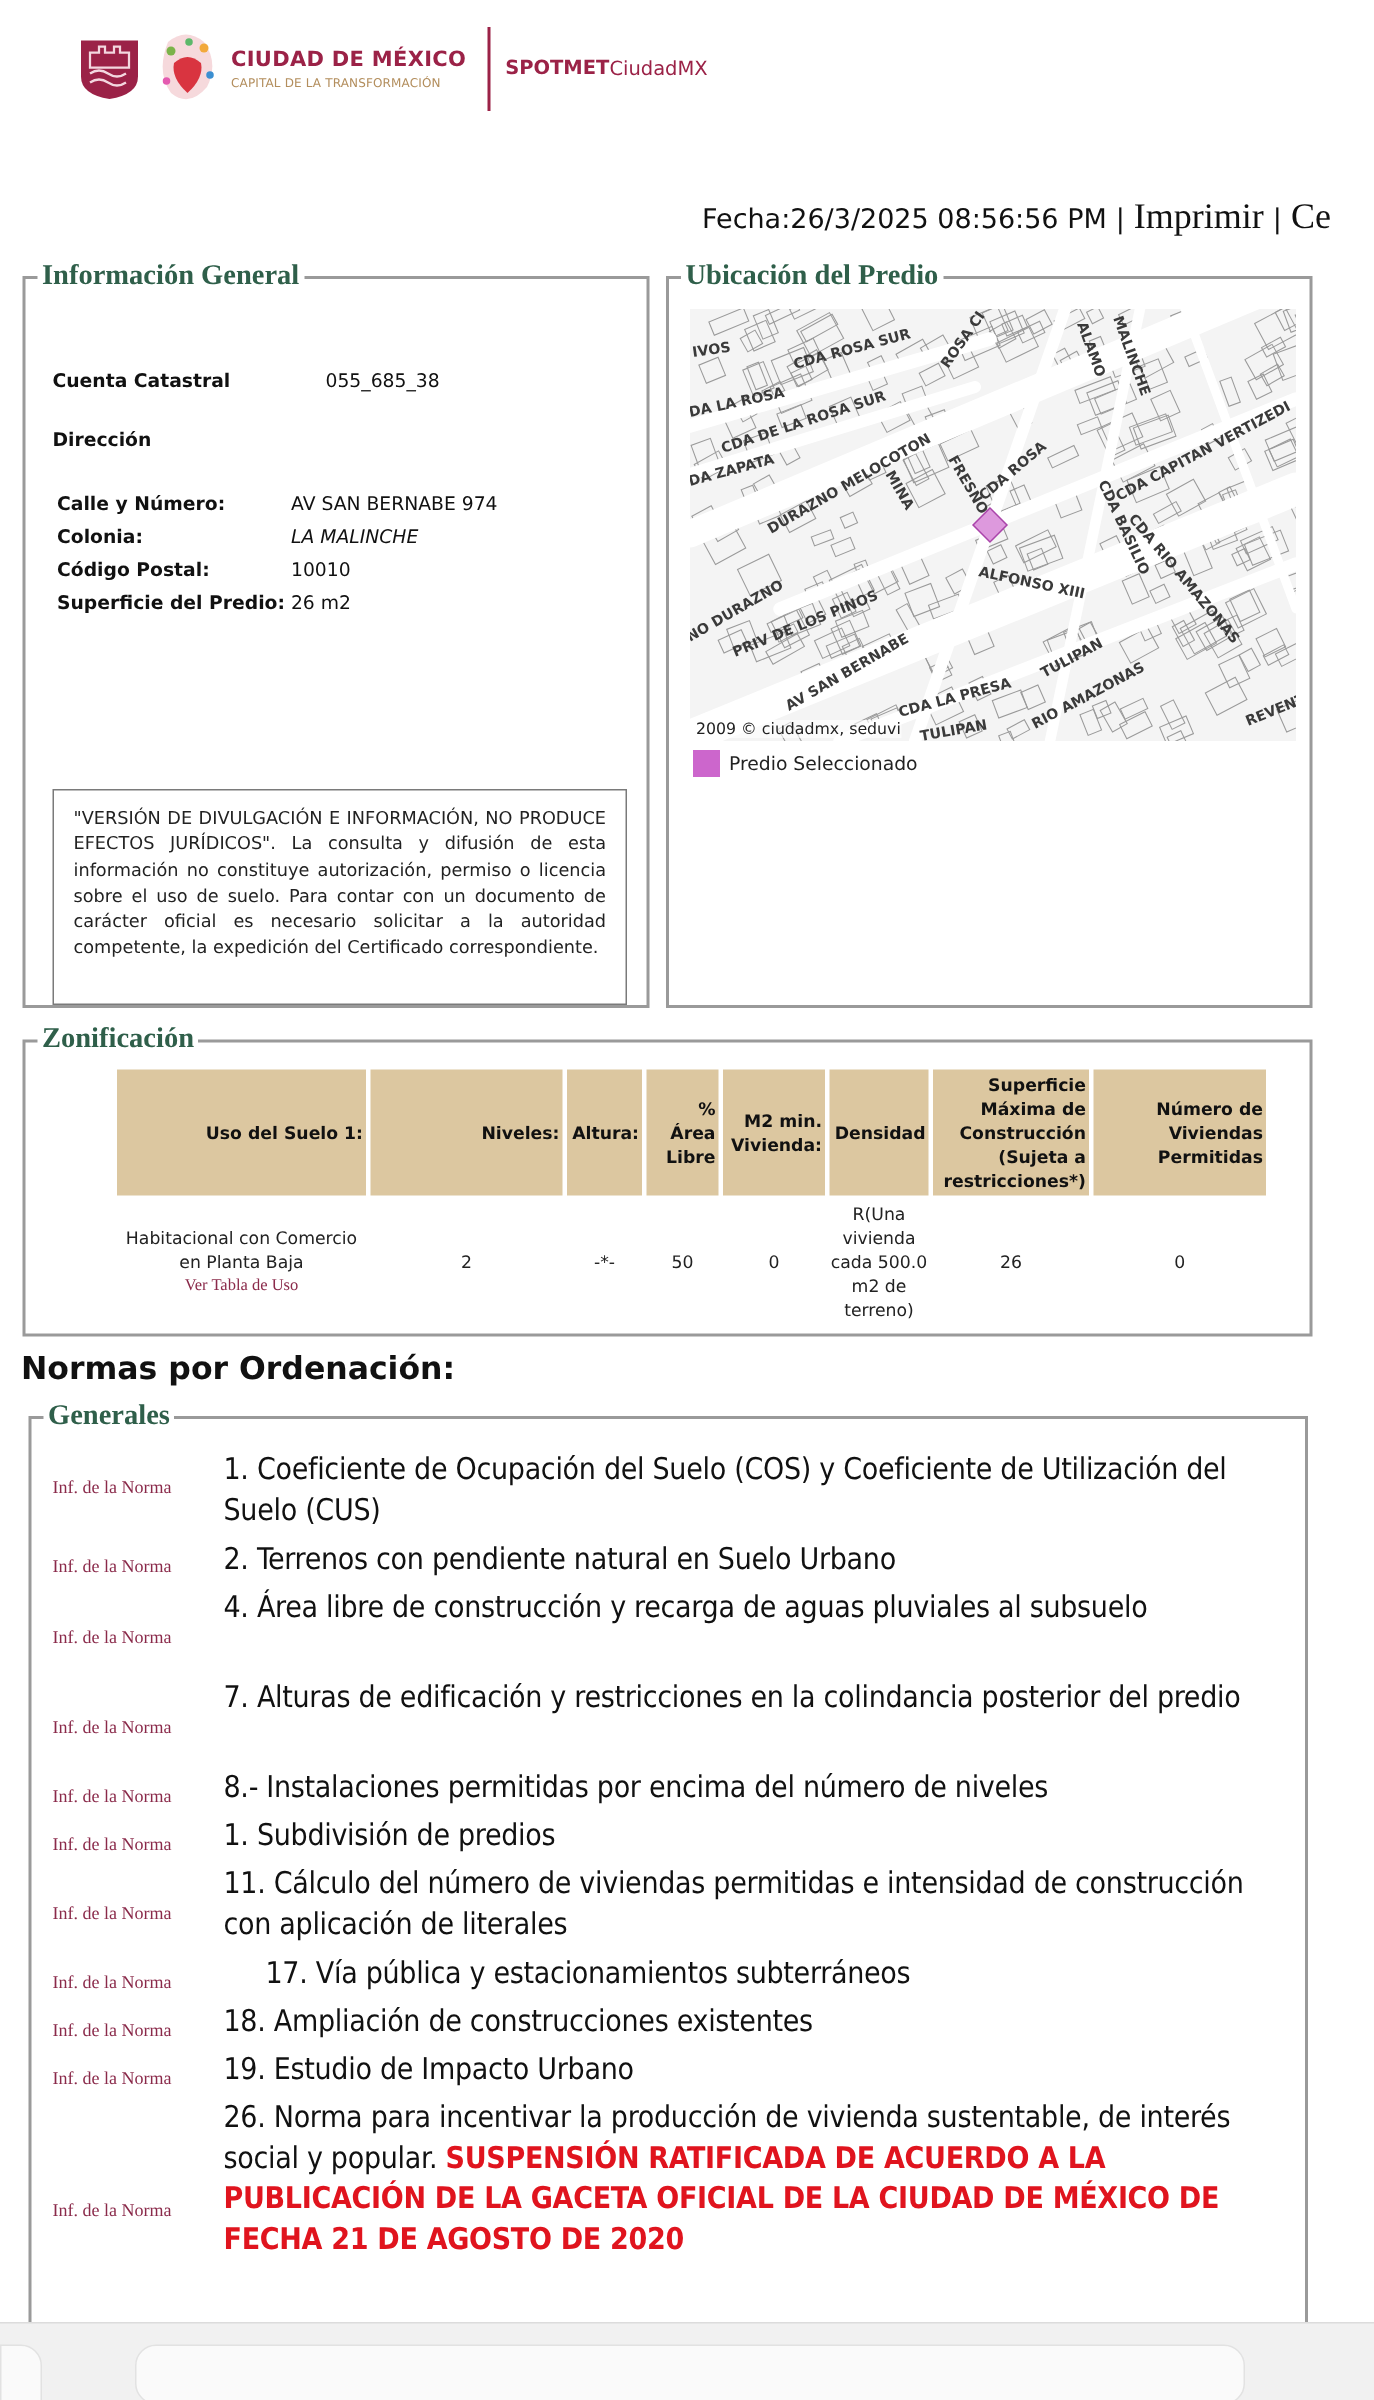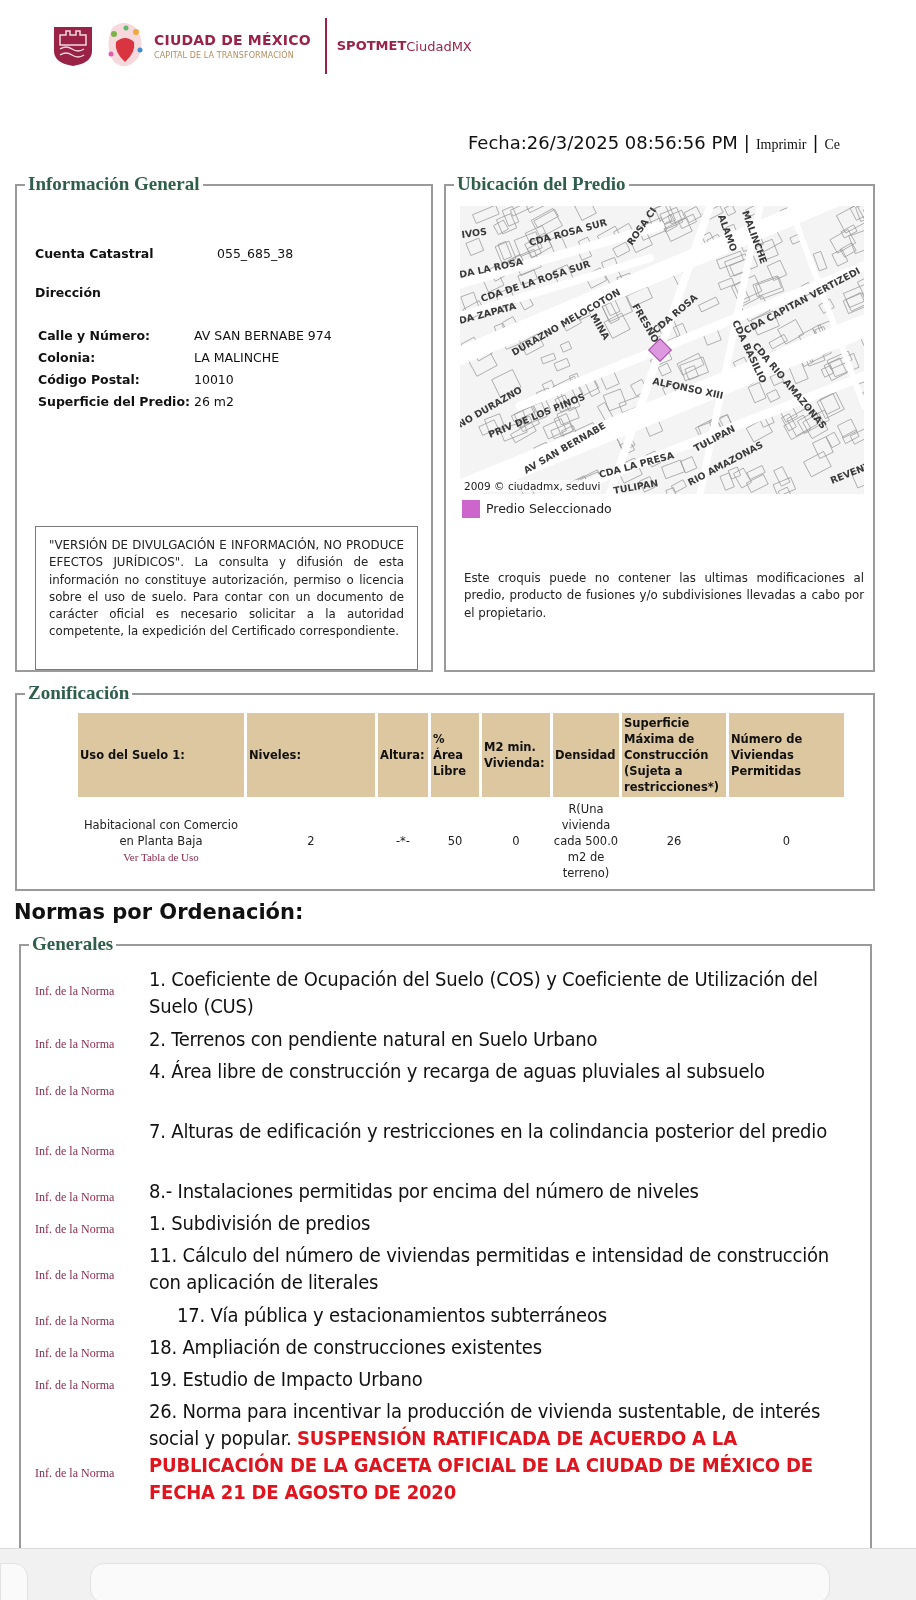--- a/index.html
+++ b/index.html
@@ -14,21 +14,21 @@
     .brand-title { font-family: "DejaVu Sans", sans-serif; font-weight: bold; font-size: 14px; color: #9b2247; letter-spacing: 0.2px; }
     .brand-sub { font-family: "DejaVu Sans", sans-serif; font-size: 8px; color: #b38e5d; letter-spacing: 0.1px; margin-top: 3px; }
     .vsep { width: 2px; height: 56px; background: #9b2247; margin: 0 10px 0 14px; }
     .spot { display: flex; }
     .spot-title { font-weight: bold; font-size: 13px; color: #9b2247; }
     .spot-sub { font-size: 13px; color: #9b2247; margin-top: 1px; }
 
     
     .datebar { position: absolute; left: 468px; top: 132px; white-space: nowrap; font-size: 18px; color: #111; }
     .datebar .sep { margin: 0 6px; }
-    .datebar .link { font-family: "Liberation Serif", serif; font-size: 14px; color: #111; cursor: pointer; }
+    .datebar .link { font-family: "Liberation Serif", serif; font-size: 24px; color: #111; cursor: pointer; }
 
     
     .fs { position: absolute; border: 2px solid #9a9a9a; border-top-width: 2px; }
     .legend { position: absolute; top: -12px; left: 8px; background: #fff; padding: 0 3px;
       font-family: "Liberation Serif", serif; font-weight: bold; font-size: 19px; color: #2f5f4a; line-height: 20px; }
 
     .kv { position: absolute; font-size: 12.5px; white-space: nowrap; }
     .kv b { font-weight: bold; }
 
     .disclaimer { position: absolute; left: 18px; top: 340px; width: 383px; height: 144px; border: 1.5px solid #7a7a7a; padding: 10px 13px;
@@ -36,21 +36,21 @@
     .croquis { position: absolute; left: 18px; top: 384px; width: 400px; font-size: 11.8px; line-height: 17.3px; text-align: justify; color: #222; }
 
     .map { position: absolute; left: 14px; top: 20px; width: 404px; height: 288px; background: #f4f4f4; overflow: hidden; }
     .map svg { width: 100%; height: 100%; display: block; }
     .map-credit { position: absolute; left: 4px; bottom: 2px; font-size: 10.5px; color: #222; background: rgba(255,255,255,0.6); }
     .legend-box { position: absolute; left: 16px; top: 314px; width: 18px; height: 18px; background: #cc66cc; }
     .legend-text { position: absolute; left: 40px; top: 315px; font-size: 12.5px; color: #222; }
 
     
     table.zon { position: absolute; left: 58px; top: 18px; border-collapse: separate; border-spacing: 3px 0; }
-    table.zon th { background: #dcc7a0; font-size: 11.5px; font-weight: bold; color: #111; text-align: left; vertical-align: middle; height: 84px; padding: 0 2px; line-height: 16px; }
+    table.zon th { background: #dcc7a0; font-size: 11.5px; font-weight: bold; color: #111; text-align: right; vertical-align: middle; height: 84px; padding: 0 2px; line-height: 16px; }
     table.zon td { font-size: 11.5px; text-align: center; vertical-align: middle; padding-top: 4px; line-height: 16px; color: #222; }
     .ver-tabla { display: block; font-family: "Liberation Serif", serif; font-size: 11px; color: #8a2a4a; cursor: pointer; }
 
     .normas-title { position: absolute; left: 14px; top: 900px; font-weight: bold; font-size: 21px; color: #111; }
 
     .norm-row { position: absolute; left: 0; width: 100%; }
     .norm-link { position: absolute; left: 14px; font-family: "Liberation Serif", serif; font-size: 12px; color: #8a2a4a; cursor: pointer; }
     .norm-text { position: absolute; left: 128px; width: 710px; font-size: 20px; line-height: 27px; color: #111; font-family: "DejaVu Sans Condensed", "DejaVu Sans", sans-serif; letter-spacing: -0.2px; }
     .norm-text .warn { color: #e0141e; font-weight: bold; }
 
@@ -95,21 +95,21 @@
   <span class="legend">Información General</span>
   <div class="kv" style="left:18px; top:60px;">
     <b>Cuenta Catastral</b>
   </div>
   <div class="kv" style="left:200px; top:60px;">055_685_38</div>
   <div class="kv" style="left:18px; top:99px;"><b>Dirección</b></div>
 
   <div class="kv" style="left:21px; top:142px;"><b>Calle y Número:</b></div>
   <div class="kv" style="left:177px; top:142px;">AV SAN BERNABE 974</div>
   <div class="kv" style="left:21px; top:164px;"><b>Colonia:</b></div>
-  <div class="kv" style="left:177px; top:164px;">LA MALINCHE</div>
+  <div class="kv" style="left:177px; top:164px;font-style:italic;">LA MALINCHE</div>
   <div class="kv" style="left:21px; top:186px;"><b>Código Postal:</b></div>
   <div class="kv" style="left:177px; top:186px;">10010</div>
   <div class="kv" style="left:21px; top:208px;"><b>Superficie del Predio:</b> <span>26 m2</span></div>
 
   <div class="disclaimer">"VERSIÓN DE DIVULGACIÓN E INFORMACIÓN, NO PRODUCE EFECTOS JURÍDICOS". La consulta y difusión de esta información no constituye autorización, permiso o licencia sobre el uso de suelo. Para contar con un documento de carácter oficial es necesario solicitar a la autoridad competente, la expedición del Certificado correspondiente.</div>
 </div>
 
 <div class="fs" style="left:444px; top:184px; width:431px; height:488px;">
   <span class="legend">Ubicación del Predio</span>
   <div class="map">
@@ -372,21 +372,20 @@
           <text x="230" y="280" transform="rotate(-28 230 280)">RIO AMAZONAS</text>
           <text x="154" y="288" transform="rotate(-10 154 288)">TULIPAN</text>
           <text x="372" y="278" transform="rotate(-22 372 278)">REVENTA</text>
         </g>
       <rect x="192" y="136" width="16" height="16" fill="#dd99dd" stroke="#aa44aa" stroke-width="1" transform="rotate(45 200 144)"></rect>
     </svg>
     <span class="map-credit">2009 © ciudadmx, seduvi</span>
   </div>
   <div class="legend-box"></div>
   <div class="legend-text">Predio Seleccionado</div>
-  <div class="croquis">Este croquis puede no contener las ultimas modificaciones al predio, producto de fusiones y/o subdivisiones llevadas a cabo por el propietario.</div>
 </div>
 
 <div class="fs" style="left:15px; top:693px; width:860px; height:198px;">
   <span class="legend">Zonificación</span>
   <table class="zon">
     <thead>
       <tr>
         <th style="width:166px">Uso del Suelo 1:</th>
         <th style="width:128px">Niveles:</th>
         <th style="width:50px">Altura:</th>

